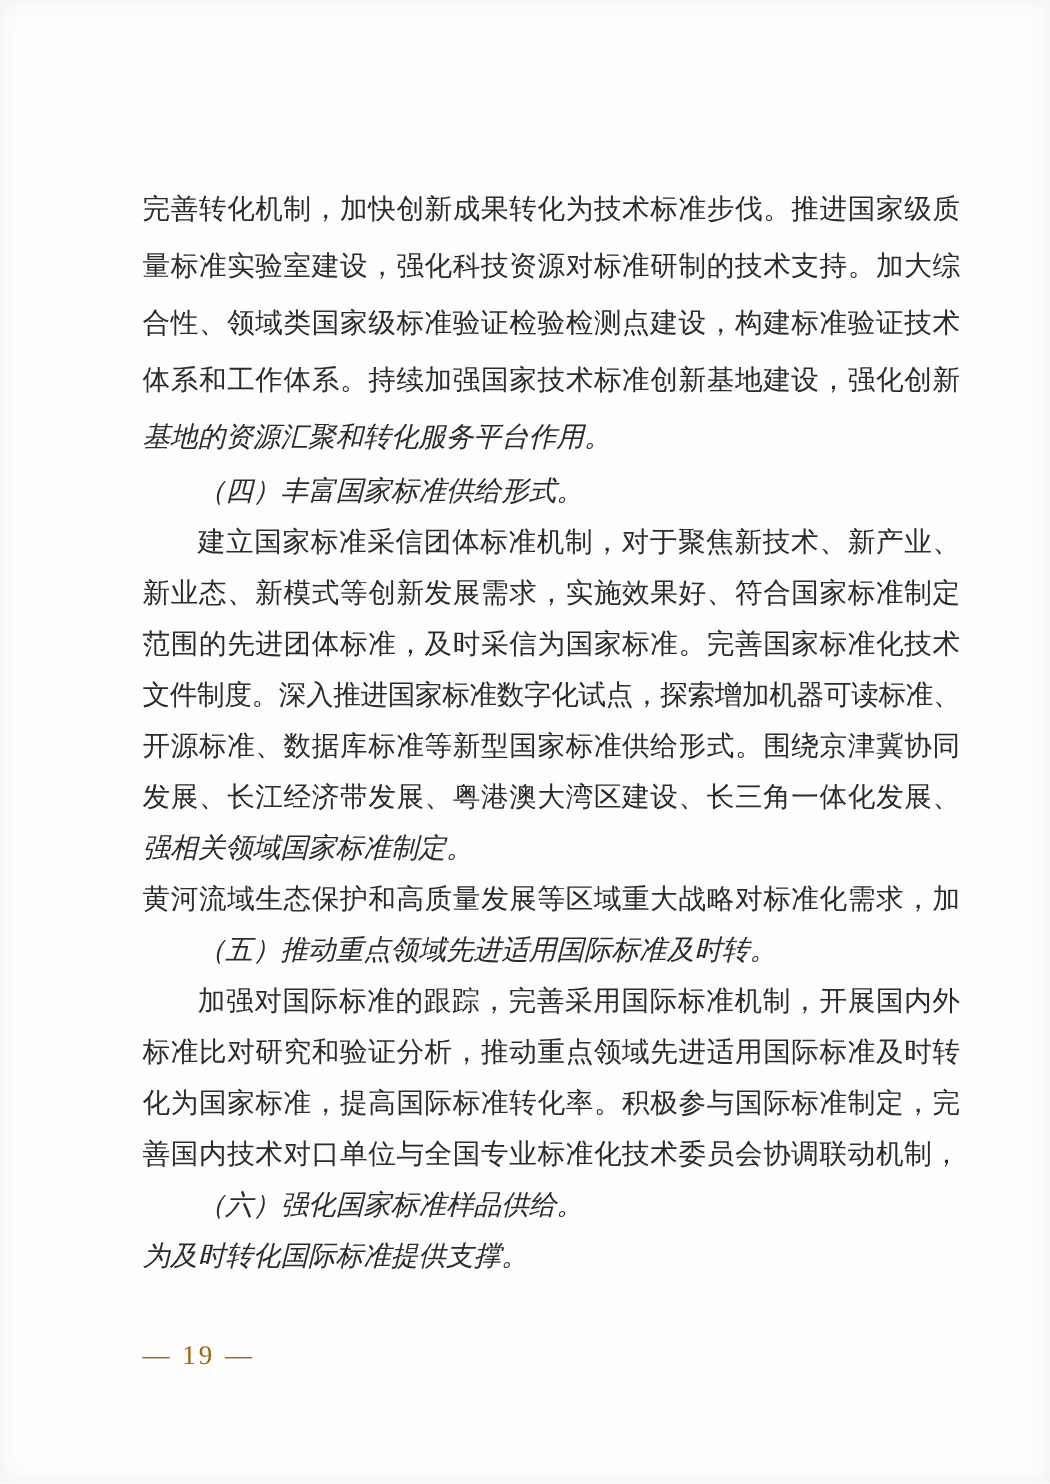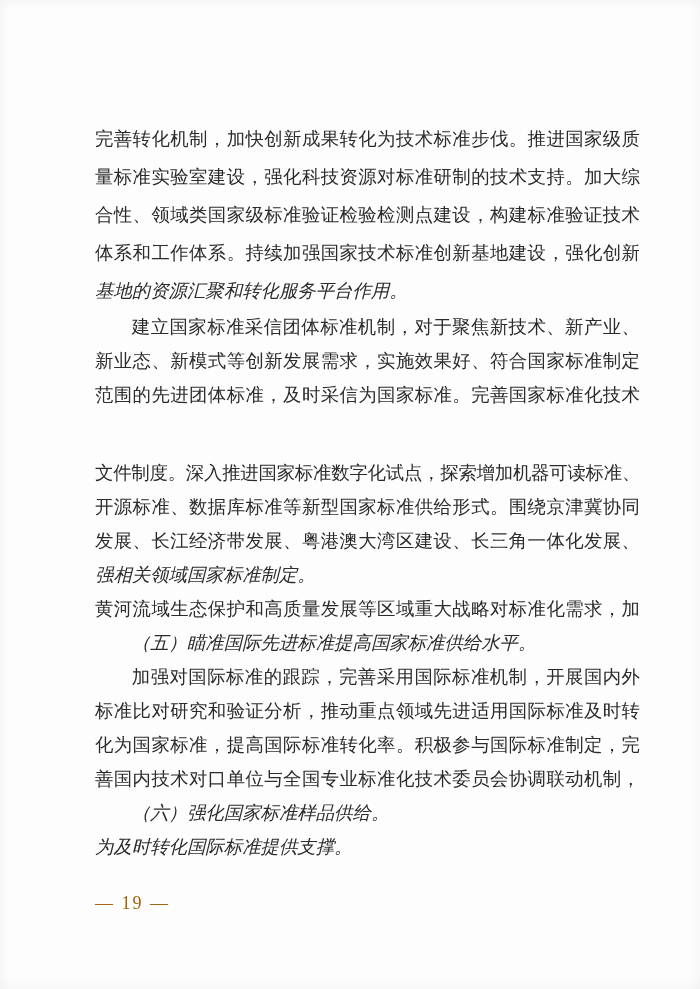--- a/index.html
+++ b/index.html
@@ -62,29 +62,30 @@
 </head>
 <body>
 
 <div class="page">
   <div class="text-column">
       <div class="line fill" style="">完善转化机制，加快创新成果转化为技术标准步伐。推进国家级质</div>
       <div class="line fill" style="">量标准实验室建设，强化科技资源对标准研制的技术支持。加大综</div>
       <div class="line fill" style="">合性、领域类国家级标准验证检验检测点建设，构建标准验证技术</div>
       <div class="line fill" style="">体系和工作体系。持续加强国家技术标准创新基地建设，强化创新</div>
       <div class="line end" style="">基地的资源汇聚和转化服务平台作用。</div>
+      <div class="line indent end" style="">（四）丰富国家标准供给形式。</div>
       <div class="line indent fill" style="">建立国家标准采信团体标准机制，对于聚焦新技术、新产业、</div>
       <div class="line fill" style="">新业态、新模式等创新发展需求，实施效果好、符合国家标准制定</div>
       <div class="line fill" style="">范围的先进团体标准，及时采信为国家标准。完善国家标准化技术</div>
-      <div class="line fill" style="letter-spacing: -0.33px; margin-top: 44px;">文件制度。深入推进国家标准数字化试点，探索增加机器可读标准、</div>
+      <div class="line fill" style="letter-spacing: -0.33px;">文件制度。深入推进国家标准数字化试点，探索增加机器可读标准、</div>
       <div class="line fill" style="">开源标准、数据库标准等新型国家标准供给形式。围绕京津冀协同</div>
       <div class="line fill" style="">发展、长江经济带发展、粤港澳大湾区建设、长三角一体化发展、</div>
       <div class="line end" style="">强相关领域国家标准制定。</div>
       <div class="line fill" style="">黄河流域生态保护和高质量发展等区域重大战略对标准化需求，加</div>
-      <div class="line indent end" style="">（五）瞄准国际先进标准提高国家标准供给水平。</div>
+      <div class="line indent end" style="">（五）推动重点领域先进适用国际标准及时转。</div>
       <div class="line indent fill" style="">加强对国际标准的跟踪，完善采用国际标准机制，开展国内外</div>
       <div class="line fill" style="">标准比对研究和验证分析，推动重点领域先进适用国际标准及时转</div>
       <div class="line fill" style="">化为国家标准，提高国际标准转化率。积极参与国际标准制定，完</div>
       <div class="line fill" style="">善国内技术对口单位与全国专业标准化技术委员会协调联动机制，</div>
       <div class="line indent end" style="">（六）强化国家标准样品供给。</div>
       <div class="line end" style="">为及时转化国际标准提供支撑。</div>
     </div>
   <div class="footer">
     <span>— 19 —</span>
   </div>

